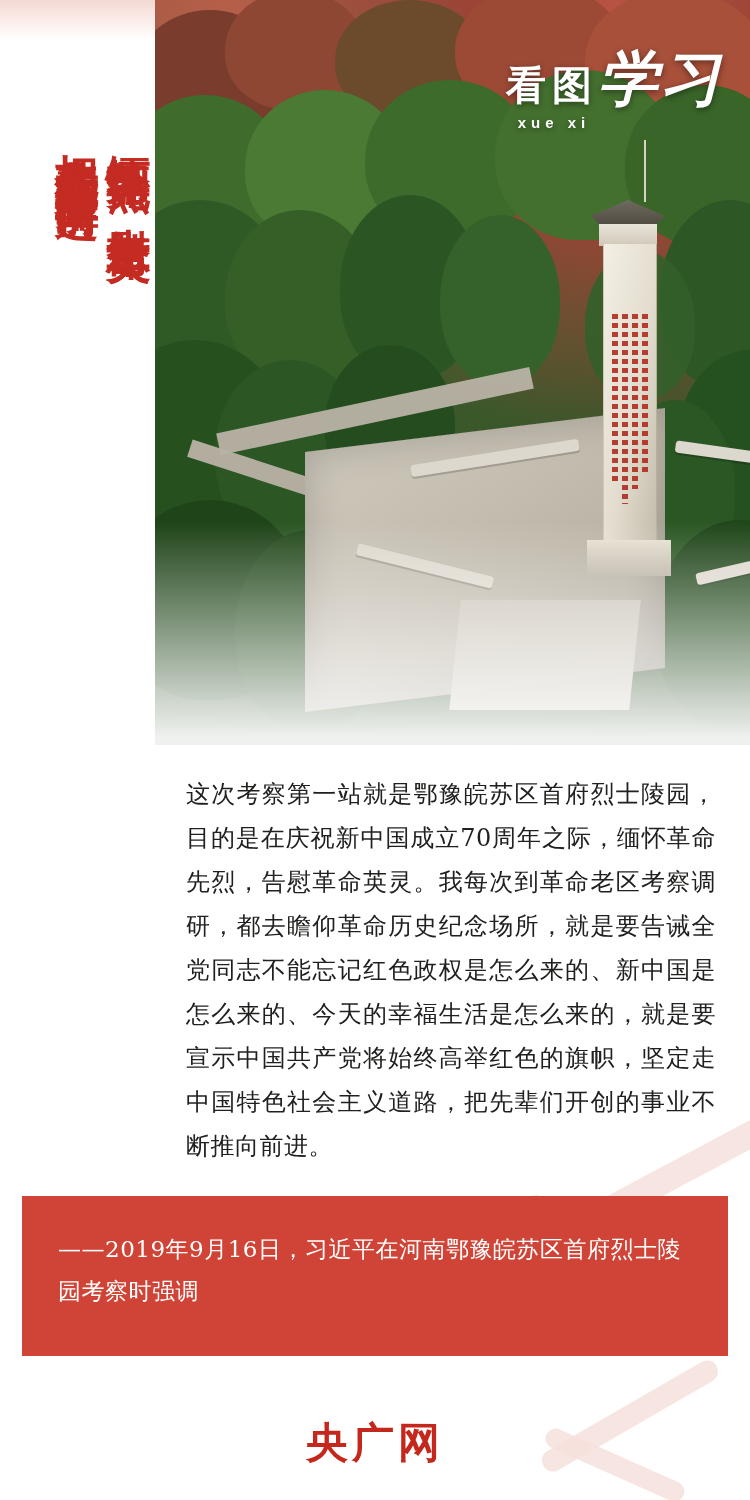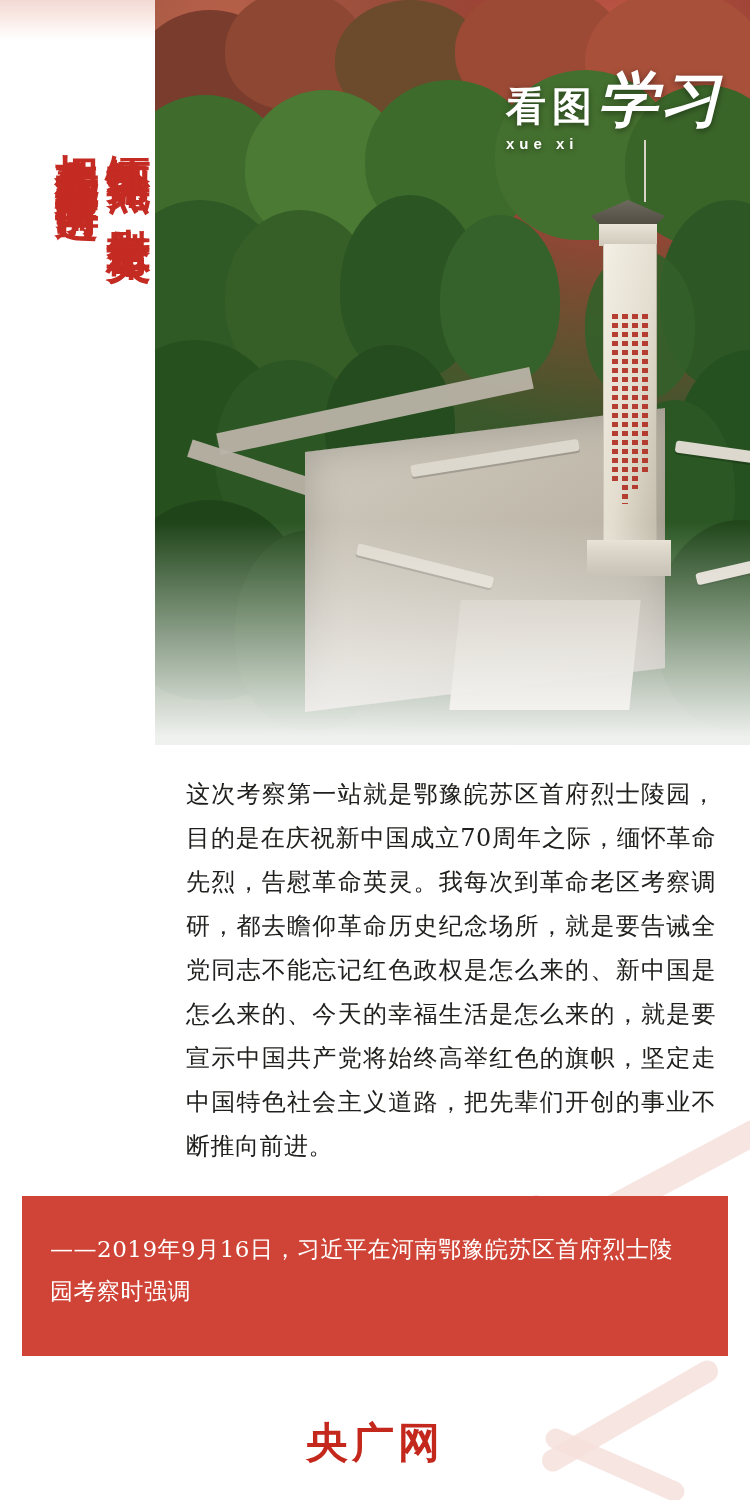--- a/index.html
+++ b/index.html
@@ -129,24 +129,23 @@
   .shadow-veil {
     position: absolute; inset: 0;
     background: linear-gradient(180deg, rgba(0,0,0,0) 70%, rgba(255,255,255,.92) 99%);
   }
 
   
   .logo {
     position: absolute;
     right: 28px;
     top: 48px;
-    text-align: left;
+    text-align: center;
     color: #ffffff;
     text-shadow: 0 2px 6px rgba(0,0,0,.45);
-    margin-top: 21px;
   }
   .logo .cn {
     font-family: "DejaVu Serif", serif;
     font-size: 40px;
     font-weight: 700;
     letter-spacing: 6px;
     line-height: 1;
   }
   .logo .cn .brush {
     font-size: 60px;
@@ -205,21 +204,21 @@
   .source-box {
     position: absolute;
     left: 22px;
     top: 1196px;
     width: 706px;
     height: 160px;
     background: #cf4436;
     color: #ffffff;
   }
   .source-box .inner {
-    padding: 32px 40px 0 28px;
+    padding: 32px 40px 0 36px;
     font-family: "DejaVu Serif", serif;
     font-size: 23px;
     line-height: 42px;
     letter-spacing: .5px;
   }
 
   
   .footer {
     position: absolute;
     left: 0; right: 0;

